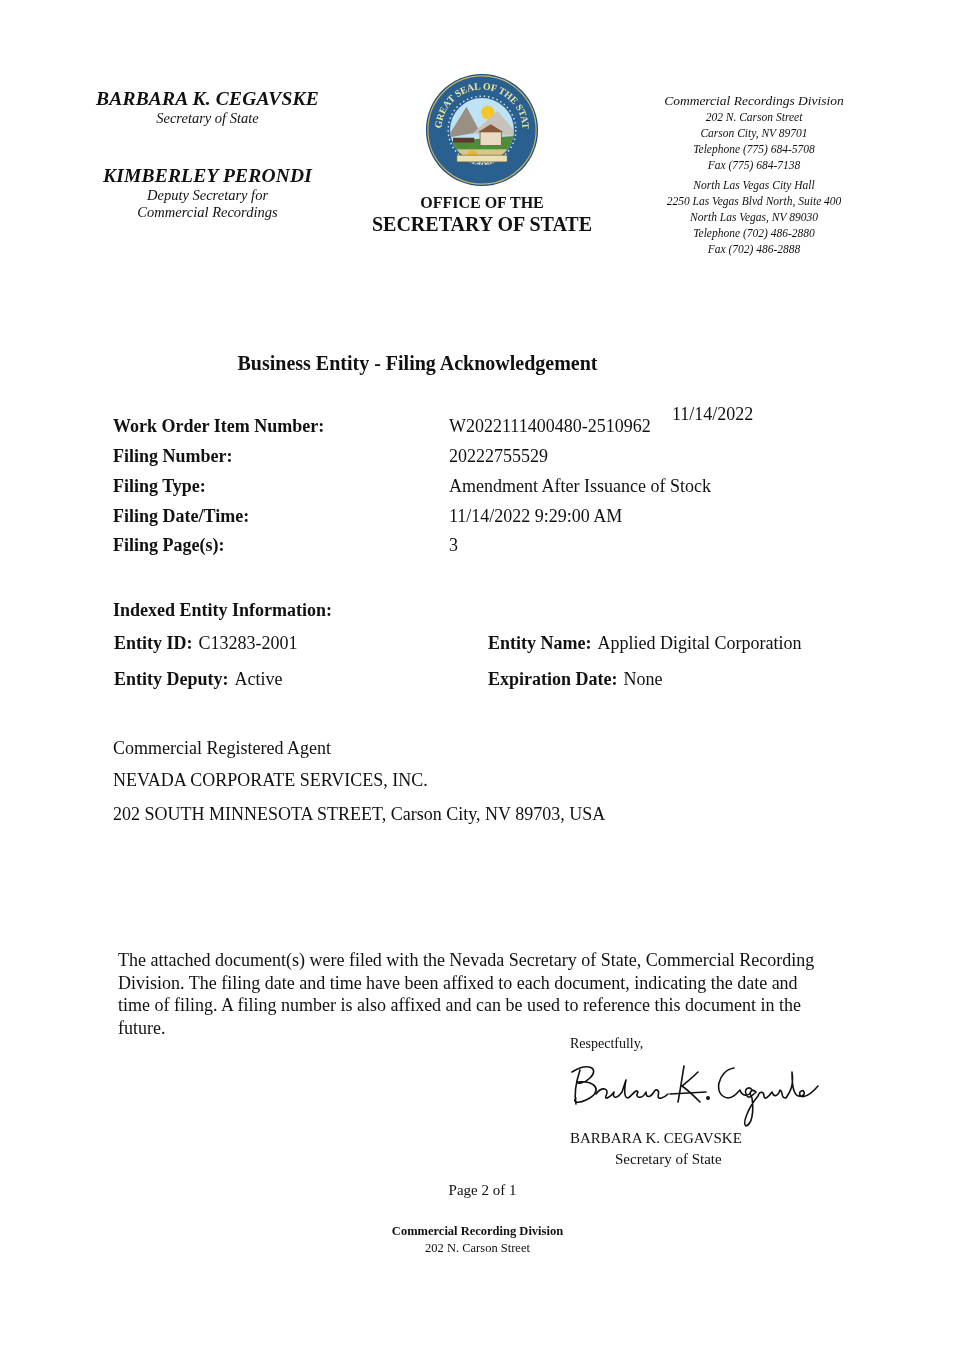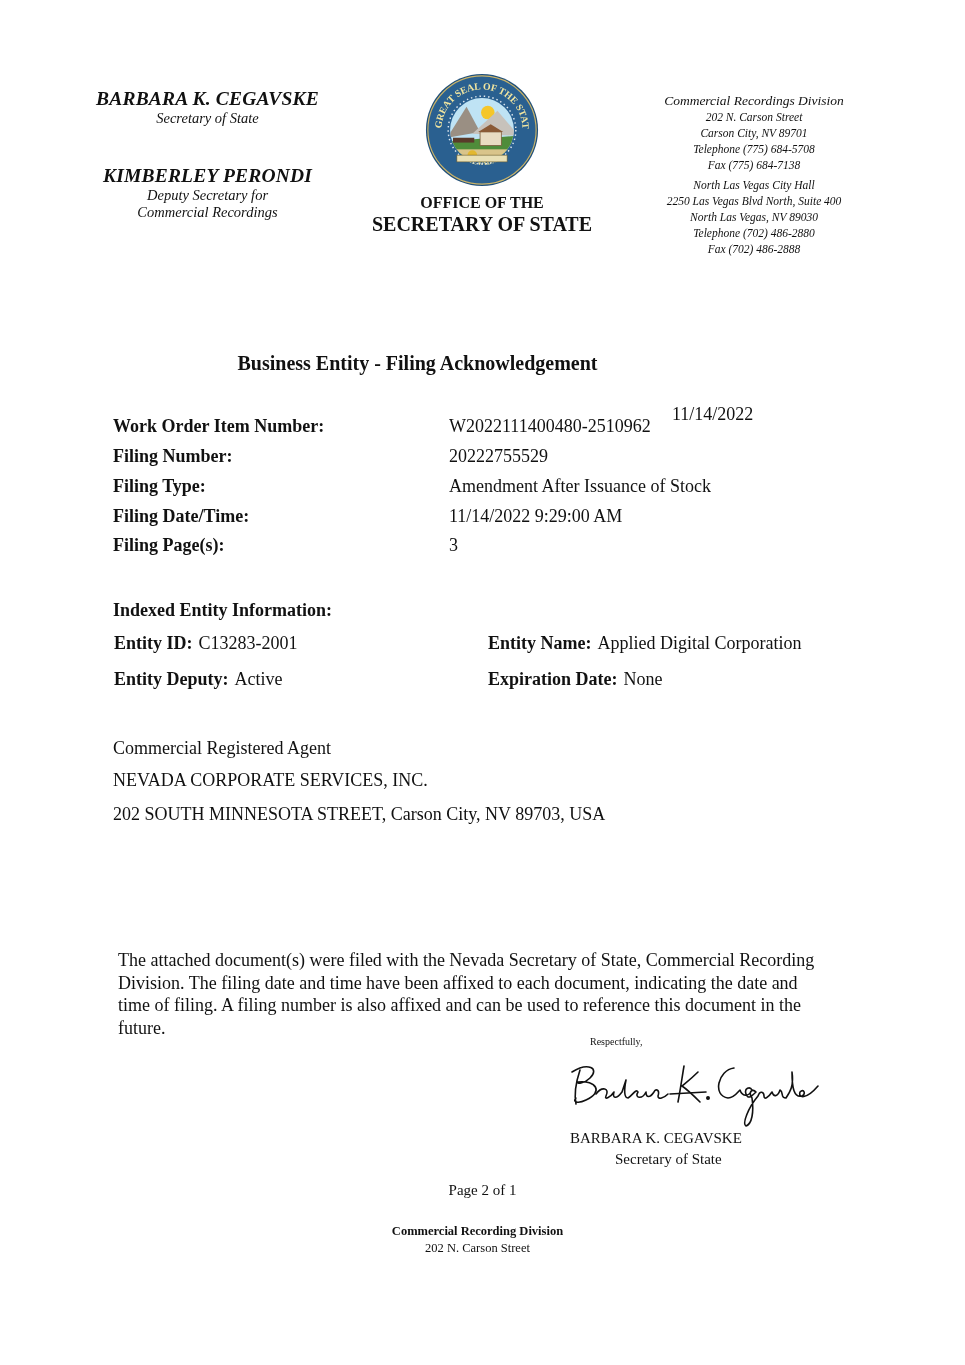--- a/index.html
+++ b/index.html
@@ -34,21 +34,21 @@
   .field-value { position: absolute; left: 336px; white-space: nowrap; }
 
   #indexed-heading { left: 113px; top: 600px; font-size: 18px; font-weight: bold; }
   .entity { position: absolute; font-size: 18px; white-space: nowrap; }
   .entity b { margin-right: 6px; }
 
   .agent { position: absolute; left: 113px; font-size: 18px; white-space: nowrap; }
 
   #statement { left: 118px; top: 909px; width: 700px; font-size: 18px; line-height: 22.5px; margin-top: 40px; }
 
-  #respectfully { left: 590px; top: 1036px; font-size: 10px; }
+  #respectfully { left: 570px; top: 1036px; font-size: 14px; }
   #signature { left: 566px; top: 1052px; width: 255px; height: 80px; }
   #signer-name { left: 570px; top: 1130px; font-size: 15px; }
   #signer-title { left: 615px; top: 1151px; font-size: 15px; }
 
   #page-num { left: 0; width: 965px; top: 1182px; text-align: center; font-size: 15px; }
   #footer-div { left: 0; width: 955px; top: 1224px; text-align: center; font-size: 12.5px; font-weight: bold; }
   #footer-addr { left: 0; width: 955px; top: 1241px; text-align: center; font-size: 12.5px; }
 </style>
 </head>
 <body>

